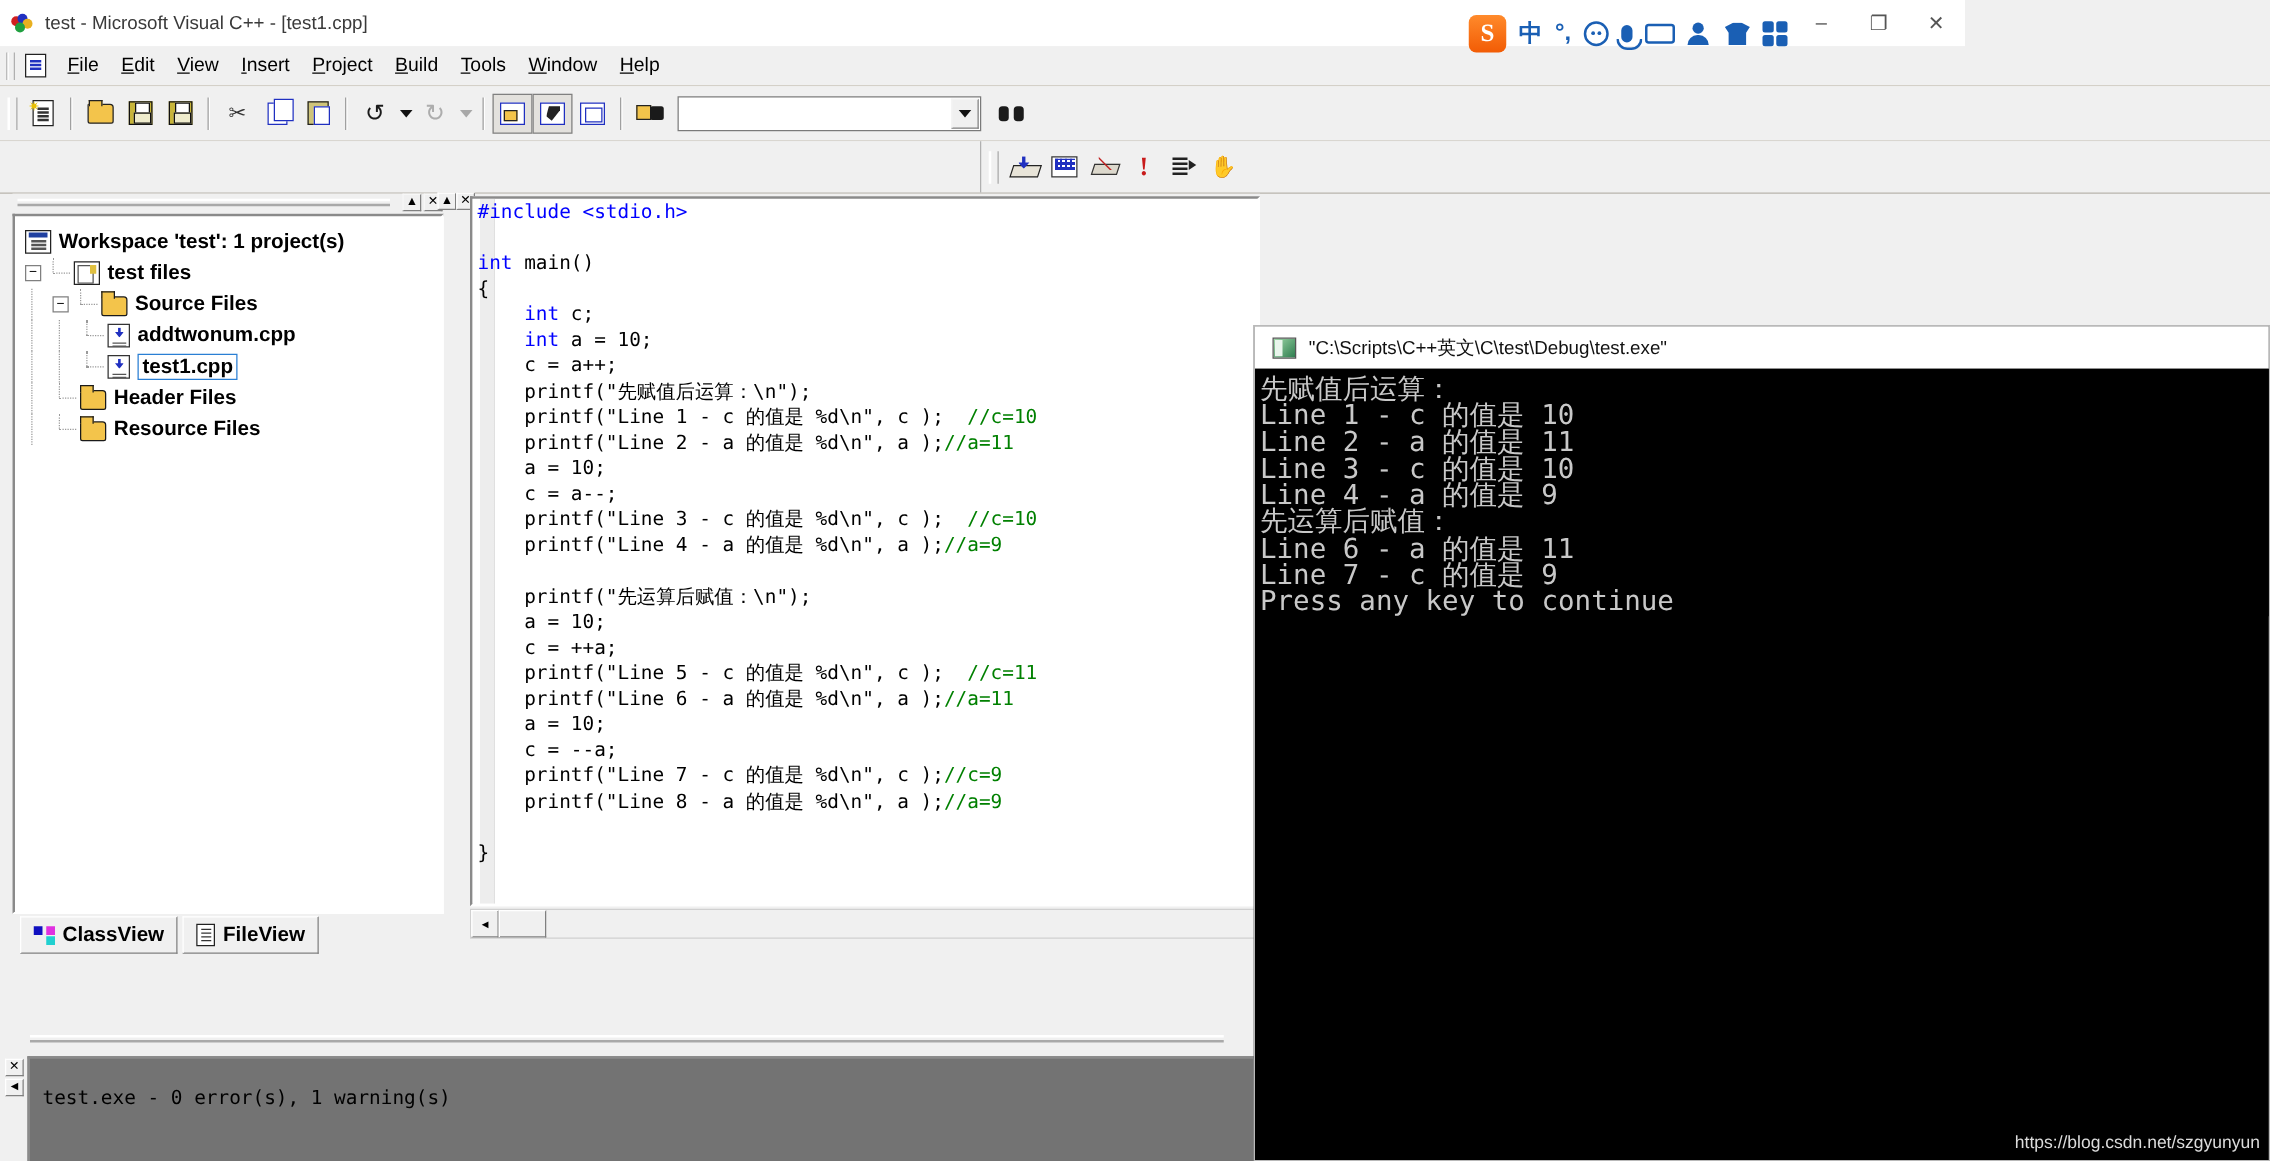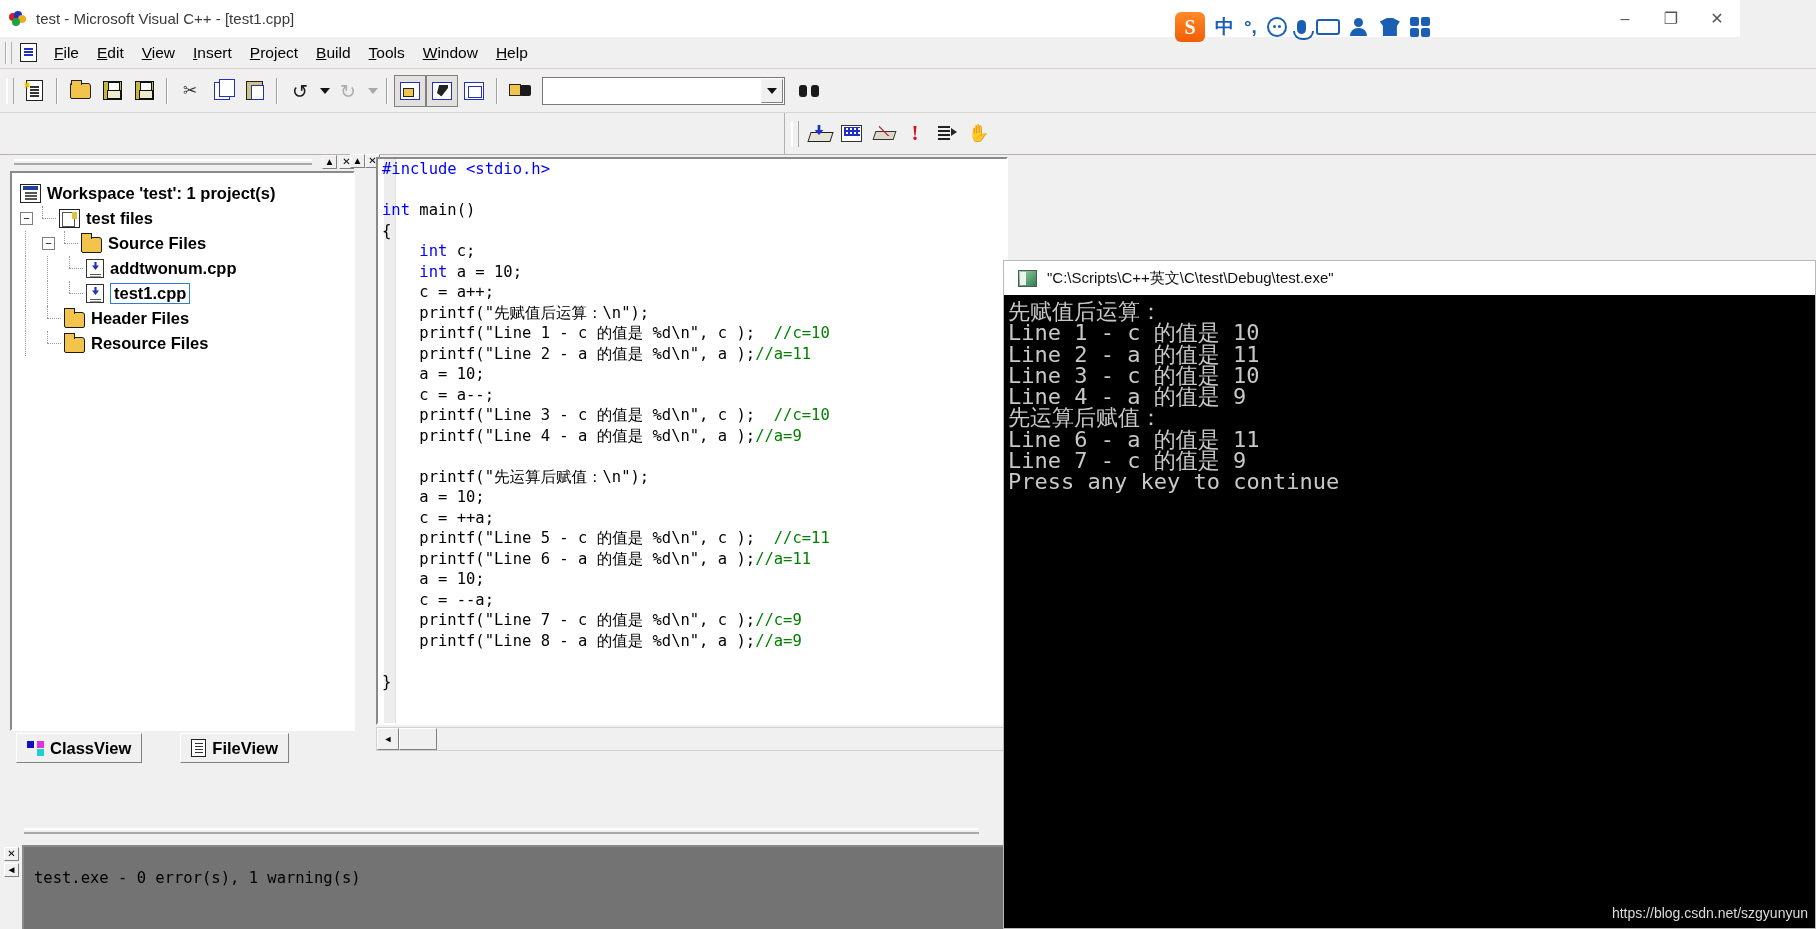--- a/index.html
+++ b/index.html
@@ -11,21 +11,21 @@
     font-family: "Liberation Sans", sans-serif;
   }
   #app {
     position: relative;
     width: 1816px; height: 929px;
     background: #f0f0f0;
   }
 
   
   .titlebar {
-    position: absolute; left: 0; top: 0; width: 1740px; height: 37px;
+    position: absolute; left: 0; top: 0; width: 1572px; height: 37px;
     background: #ffffff;
     display: flex; align-items: center;
   }
   .tb-icon {
     width: 20px; height: 20px; margin-left: 8px; margin-right: 8px;
     position: relative; flex: 0 0 auto;
   }
   .tb-icon .b1 { position:absolute; left:1px; top:4px; width:8px; height:8px; background:#d02020; border-radius:50%; }
   .tb-icon .b2 { position:absolute; left:6px; top:2px; width:8px; height:8px; background:#2030c0; border-radius:50%; }
   .tb-icon .b3 { position:absolute; left:10px; top:6px; width:8px; height:8px; background:#e8b020; border-radius:50%; }
@@ -223,21 +223,21 @@
   .icn-proj:before{content:"";position:absolute;left:2px;top:2px;width:11px;height:13px;background:#fff;border:1px solid #555;}
   .icn-proj:after{content:"";position:absolute;right:2px;top:2px;width:5px;height:7px;background:#e0c040;}
   .icn-fold { background:#f3c44b; border:1.4px solid #1a1a1a; border-radius:1px 3px 2px 2px; height:16px; margin-top:2px; }
   .icn-fold:before{content:"";position:absolute;left:-1.4px;top:-5px;width:9px;height:5px;background:#f3c44b;border:1.4px solid #1a1a1a;border-bottom:none;}
   .icn-cpp { background:#fff; border:1.5px solid #333; width:18px; }
   .icn-cpp:before{content:"";position:absolute;left:5px;top:2px;width:7px;height:8px;background:#2030c0;clip-path:polygon(35% 0,65% 0,65% 45%,100% 45%,50% 100%,0 45%,35% 45%);}
   .icn-cpp:after{content:"";position:absolute;left:3px;bottom:2px;width:11px;height:1.2px;background:#555;box-shadow:0 2.4px 0 #555;}
 
   .ws-tabs {
     position: absolute; left: 0; top: 578px; width: 345px; height: 34px;
-    display: flex; align-items: flex-start; padding-left: 6px; gap: 34px;
+    display: flex; align-items: flex-start; padding-left: 6px;
   }
   .ws-tab {
     height: 30px; display: flex; align-items: center; gap: 6px;
     padding: 0 10px; background: #f0f0f0;
     border: 1px solid; border-color: #fff #808080 #808080 #fff;
     font-size: 16.5px; font-weight: bold; font-family: "Liberation Sans", sans-serif;
     color: #000;
   }
   .icn-class { width:17px;height:15px;position:relative; }
   .icn-class i{position:absolute;width:7px;height:7px;}

